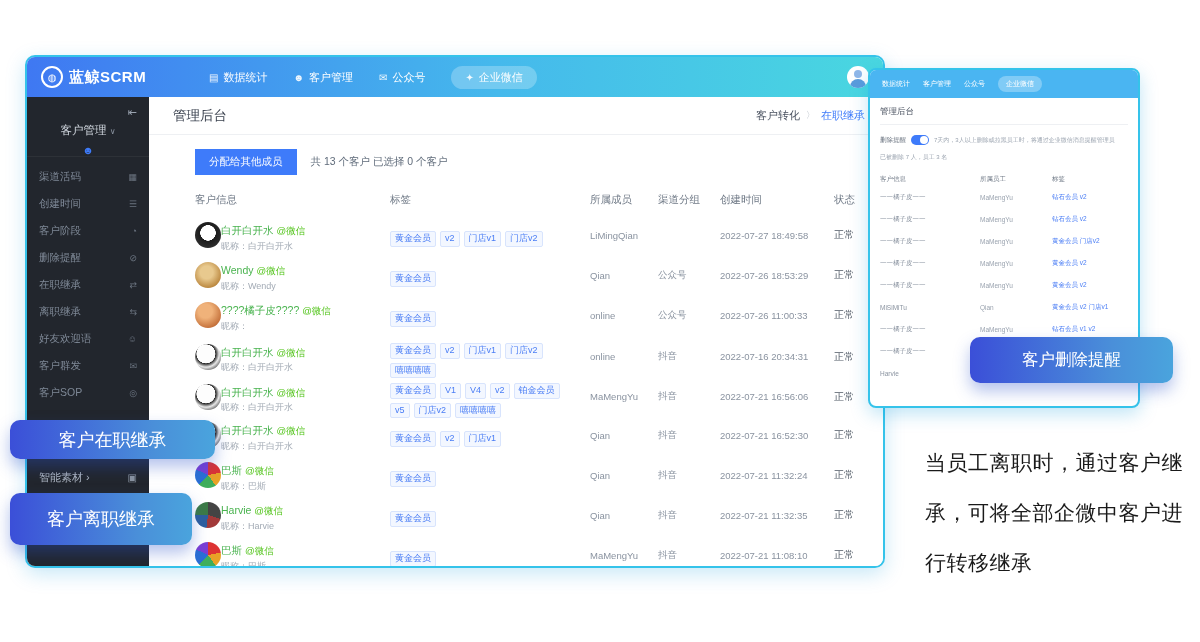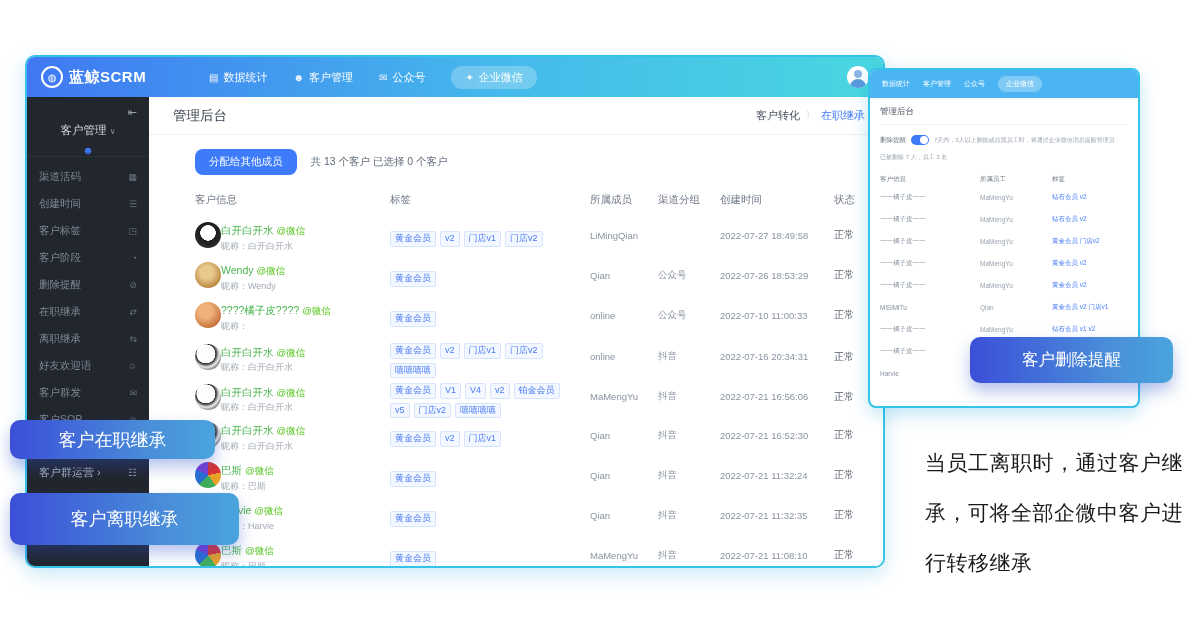--- a/index.html
+++ b/index.html
@@ -46,21 +46,21 @@
   .sb-link .ic{ color:#8a93a0; font-size:10px; }
 
   
   .content{ flex:1; background:#fff; overflow:hidden; }
   .ct-titlebar{ height:38px; display:flex; align-items:center; justify-content:space-between;
     padding:0 18px 0 24px; border-bottom:1px solid #eef0f3; }
   .ct-title{ font-size:13.5px; color:#3c4350; }
   .crumbs{ font-size:11px; display:flex; gap:6px; align-items:center; white-space:nowrap; }
   .crumb-a{ color:#4a5260; } .crumb-sep{ color:#b6bcc6; font-size:9px; } .crumb-b{ color:#3e7bfa; }
   .toolbar{ display:flex; align-items:center; gap:14px; padding:14px 0 4px 46px; }
-  .btn-primary{ background:#3e7bfa; color:#fff; font-size:10.5px; border:none; border-radius:8px;
+  .btn-primary{ background:#3e7bfa; color:#fff; font-size:10.5px; border:none; border-radius:0;
     padding:6px 14px; cursor:pointer; }
   .count-text{ font-size:10.5px; color:#5f6b7a; }
 
   .tbl{ margin-left:46px; width:690px; }
   .tbl-head, .tbl-row{ display:grid; grid-template-columns:195px 200px 68px 62px 114px 45px;
     align-items:center; }
   .tbl-head{ height:30px; font-size:10.5px; color:#707a87; margin-top:6px; }
   .tbl-row{ height:40px; }
   .cell-info{ display:flex; align-items:center; }
   .avatar{ width:26px; height:26px; border-radius:50%; flex:none; }
@@ -104,21 +104,21 @@
   .ov-row{ height:22px; }
   .ov-name{ font-size:6.5px; color:#8a93a0; } .ov-staff{ font-size:6.5px; color:#9aa3af; }
   .ov-tags{ font-size:6.5px; color:#4a7df5; }
 
   
   .callout{ position:absolute; display:flex; align-items:center; justify-content:center;
     background:linear-gradient(90deg,#3b4fd8 0%, #4a8fd9 70%, #4aa4dd 100%);
     border-radius:10px; color:#fff; z-index:3;
     box-shadow:0 8px 16px rgba(40,80,200,.35); }
   .callout-onjob{ left:10px; top:420px; width:205px; height:39px; font-size:18px; }
-  .callout-resign{ left:10px; top:493px; width:229px; height:52px; font-size:18px; }
+  .callout-resign{ left:10px; top:493px; width:182px; height:52px; font-size:18px; }
   .callout-delete{ left:970px; top:337px; width:203px; height:46px; font-size:16.5px; }
 
   
   .caption{ position:absolute; left:925px; top:438px; width:270px; z-index:1; }
   .caption div{ font-size:21px; color:#1a1a1a; line-height:50px; letter-spacing:.5px; }
 </style>
 </head>
 <body>
 
 <div class="canvas">
@@ -160,24 +160,20 @@
           <span class="gi">☻</span>
         </div>
         <div class="sb-items">
             <div class="sb-item">
               <span>渠道活码</span>
               <span class="ic">▦</span>
             </div>
             <div class="sb-item">
               <span>创建时间</span>
               <span class="ic">☰</span>
-            </div>
-            <div class="sb-item">
-              <span>客户标签</span>
-              <span class="ic">◳</span>
             </div>
             <div class="sb-item">
               <span>客户阶段</span>
               <span class="ic">◔</span>
             </div>
             <div class="sb-item">
               <span>删除提醒</span>
               <span class="ic">⊘</span>
             </div>
             <div class="sb-item">
@@ -276,21 +272,21 @@
                   <div class="who">
                     <div><span class="who-name">????橘子皮????</span><span class="who-wx">@微信</span></div>
                     <div class="who-nick">昵称：</div>
                   </div>
                 </div>
                 <div class="tags">
                   <span class="tag">黄金会员</span>
                 </div>
                 <span class="cell-member">online</span>
                 <span class="cell-channel">公众号</span>
-                <span class="cell-time">2022-07-10 11:00:33</span>
+                <span class="cell-time">2022-07-26 11:00:33</span>
                 <span class="cell-status">正常</span>
               </div>
               <div class="tbl-row">
                 <div class="cell-info">
                   <span class="avatar av-ball"></span>
                   <div class="who">
                     <div><span class="who-name">白开白开水</span><span class="who-wx">@微信</span></div>
                     <div class="who-nick">昵称：白开白开水</div>
                   </div>
                 </div>

